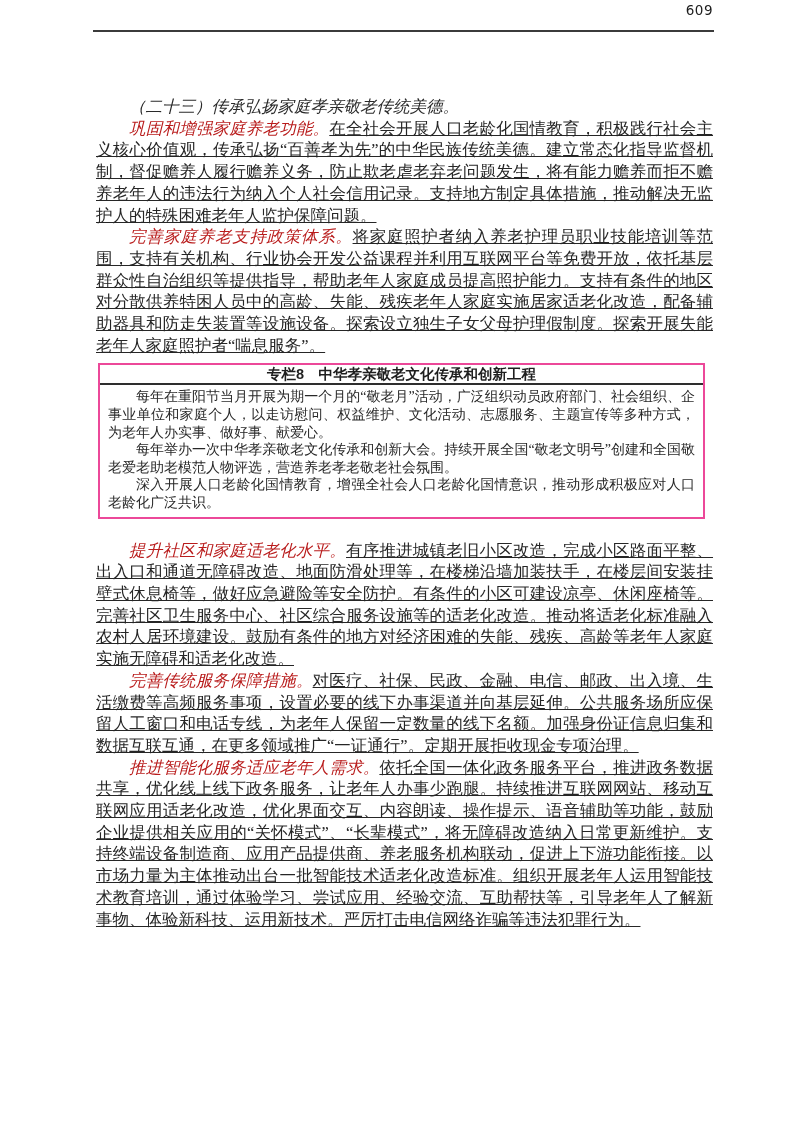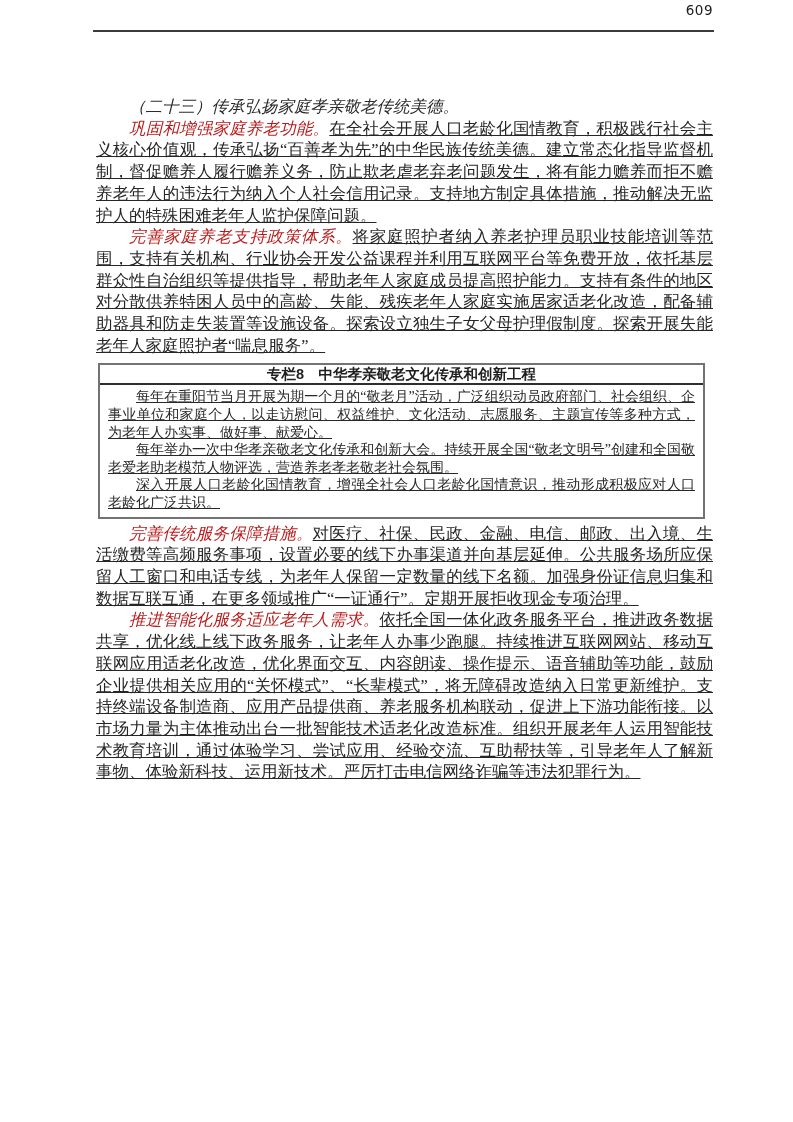--- a/index.html
+++ b/index.html
@@ -46,42 +46,41 @@
     color: #2a2a2a;
   }
   .para-lead {
     font-style: italic;               
     color: #b91c1c;
   }
   .para-text { font-style: normal; text-decoration: underline; }
   .column-box {
     box-sizing: border-box;
     width: 607px;
-    margin: 7px 0 4px 2px;
-    border: 2px solid #737373;
+    margin: 7px 0 21px 2px;
+    border: 2px solid #ec4899;
     background: #ffffff;
   }
   .column-box-title {
     border-bottom: 2px solid #2e2e2e;
     text-align: center;
     font-family: "Liberation Sans", "DejaVu Sans", sans-serif; 
     font-weight: bold;
     font-size: 14.5px;
     line-height: 16px;
     padding: 1px 0 1px 0;
     color: #1e1e1e;
   }
   .column-box-title .box-label { margin-right: 1em; }
   .column-box-body {
     padding: 3px 8px 5px 8px;
     font-size: 14px;
     line-height: 17.6px;
     text-align: justify;
     color: #282828;
-    text-decoration: underline;
   }
   .column-box-body p { margin: 0; text-indent: 2em; }
 </style>
 </head>
 <body>
 
 <div class="page">
 
   <span class="page-number">609</span>
   <div class="header-rule"></div>
@@ -99,20 +98,21 @@
         <span class="box-label">专栏8</span><span>中华孝亲敬老文化传承和创新工程</span>
       </div>
       <div class="column-box-body">
         <p>每年在重阳节当月开展为期一个月的“敬老月”活动，广泛组织动员政府部门、社会组织、企事业单位和家庭个人，以走访慰问、权益维护、文化活动、志愿服务、主题宣传等多种方式，为老年人办实事、做好事、献爱心。</p>
         <p>每年举办一次中华孝亲敬老文化传承和创新大会。持续开展全国“敬老文明号”创建和全国敬老爱老助老模范人物评选，营造养老孝老敬老社会氛围。</p>
         <p>深入开展人口老龄化国情教育，增强全社会人口老龄化国情意识，推动形成积极应对人口老龄化广泛共识。</p>
       </div>
     </div>
 
 
+    <p class="para"><span class="para-lead">提升社区和家庭适老化水平。</span><span class="para-text">有序推进城镇老旧小区改造，完成小区路面平整、出入口和通道无障碍改造、地面防滑处理等，在楼梯沿墙加装扶手，在楼层间安装挂壁式休息椅等，做好应急避险等安全防护。有条件的小区可建设凉亭、休闲座椅等。完善社区卫生服务中心、社区综合服务设施等的适老化改造。推动将适老化标准融入农村人居环境建设。鼓励有条件的地方对经济困难的失能、残疾、高龄等老年人家庭实施无障碍和适老化改造。</span></p>
 
 
 
     <p class="para"><span class="para-lead">完善传统服务保障措施。</span><span class="para-text">对医疗、社保、民政、金融、电信、邮政、出入境、生活缴费等高频服务事项，设置必要的线下办事渠道并向基层延伸。公共服务场所应保留人工窗口和电话专线，为老年人保留一定数量的线下名额。加强身份证信息归集和数据互联互通，在更多领域推广“一证通行”。定期开展拒收现金专项治理。</span></p>
 
     <p class="para"><span class="para-lead">推进智能化服务适应老年人需求。</span><span class="para-text">依托全国一体化政务服务平台，推进政务数据共享，优化线上线下政务服务，让老年人办事少跑腿。持续推进互联网网站、移动互联网应用适老化改造，优化界面交互、内容朗读、操作提示、语音辅助等功能，鼓励企业提供相关应用的“关怀模式”、“长辈模式”，将无障碍改造纳入日常更新维护。支持终端设备制造商、应用产品提供商、养老服务机构联动，促进上下游功能衔接。以市场力量为主体推动出台一批智能技术适老化改造标准。组织开展老年人运用智能技术教育培训，通过体验学习、尝试应用、经验交流、互助帮扶等，引导老年人了解新事物、体验新科技、运用新技术。严厉打击电信网络诈骗等违法犯罪行为。</span></p>
 
   </div>
 </div>
 

